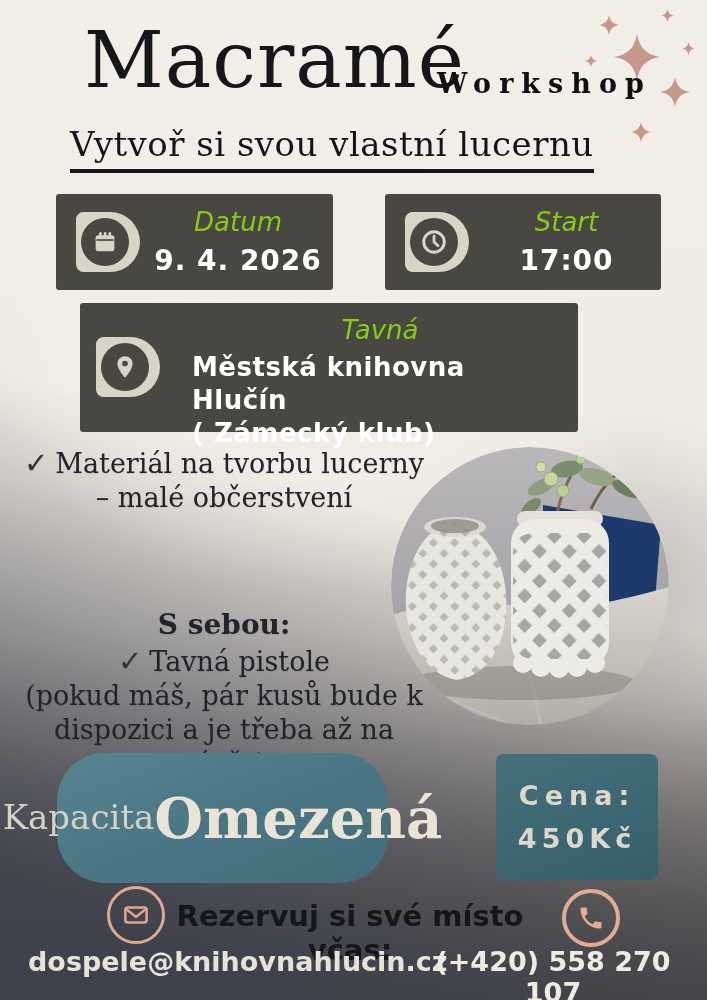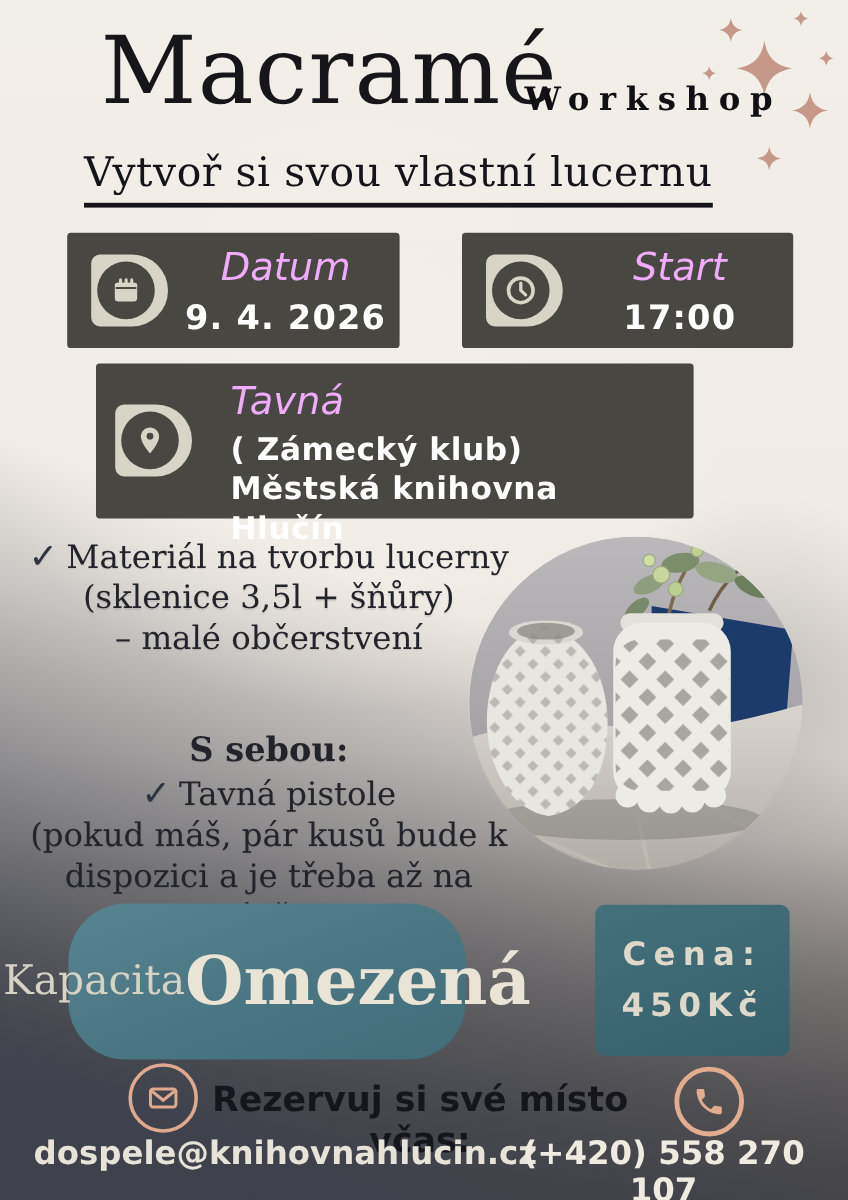--- a/index.html
+++ b/index.html
@@ -45,21 +45,21 @@
     width:48px;height:48px;border-radius:50%;background:#494741;
     display:flex;align-items:center;justify-content:center;margin-right:6px;
   }
   .card-datum .badge,.card-start .badge{left:20px;top:18px;}
   .card-misto .badge{left:16px;top:34px;}
   .card-col{
     position:absolute;left:95px;right:8px;top:0;height:100%;
     display:flex;flex-direction:column;justify-content:center;align-items:center;gap:7px;
     font-family:"DejaVu Sans", sans-serif;
   }
-  .card-label{font-style:italic;font-size:32px;color:#f0abfc;}
+  .card-label{font-style:italic;font-size:26px;color:#84cc16;text-align:center;}
   .card-value{font-size:28px;font-weight:700;color:#ffffff;letter-spacing:1px;}
   .misto-col{
     position:absolute;left:112px;top:12px;right:10px;
     font-family:"DejaVu Sans", sans-serif;text-align:left;
   }
   .misto-col .card-label{display:block;margin-bottom:6px;}
   .misto-line{font-size:26px;font-weight:700;color:#ffffff;line-height:33px;letter-spacing:0.5px;}
   
   .textblock{
     left:10px;width:428px;text-align:center;color:#23232c;
@@ -196,30 +196,29 @@
     <div class="badge">
       <div class="badge-inner">
         <svg width="26" height="26" viewBox="0 0 24 24">
           <path d="M12 2C8.1 2 5 5.1 5 9c0 5.2 7 13 7 13s7-7.8 7-13c0-3.9-3.1-7-7-7z" fill="#d8d5c6"></path>
           <circle cx="12" cy="8.8" r="2.6" fill="#494741"></circle>
         </svg>
       </div>
     </div>
     <div class="misto-col">
       <span class="card-label">Tavná</span>
+      <div class="misto-line">Městská knihovna Hlučín</div>
       <div class="misto-line">( Zámecký klub)</div>
-      <div class="misto-line">Městská knihovna Hlučín</div>
     </div>
   </div>
 
   <div class="abs textblock tb-included">
     <div class="tb-line">
       <span class="check">✓</span><span>Materiál na tvorbu lucerny</span>
     </div>
-    <div class="tb-line">(sklenice 3,5l + šňůry)</div>
     <div class="tb-line">– malé občerstvení</div>
   </div>
 
   <div class="abs textblock tb-bring">
     <div class="tb-head">S sebou:</div>
     <div class="tb-line">
       <span class="check">✓</span><span>Tavná pistole</span>
     </div>
     <div class="tb-line">(pokud máš, pár kusů bude k</div>
     <div class="tb-line">dispozici a je třeba až na závěr)</div>

